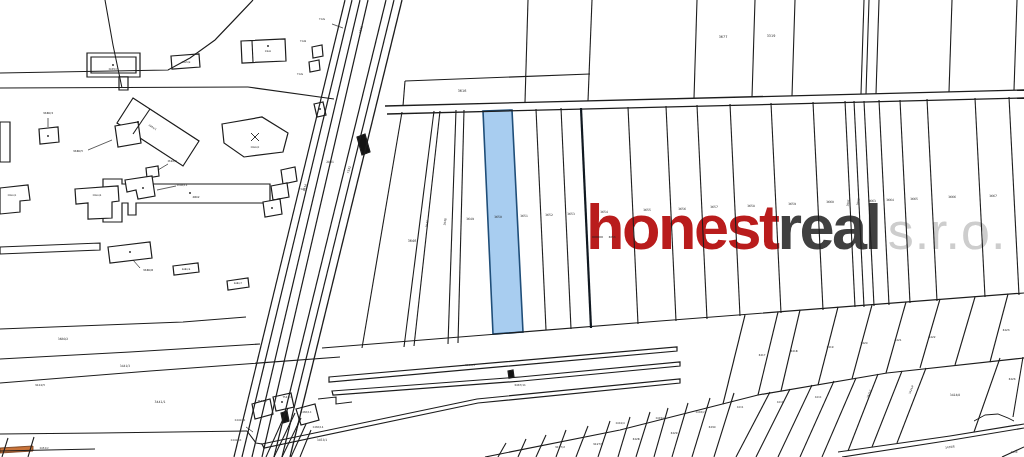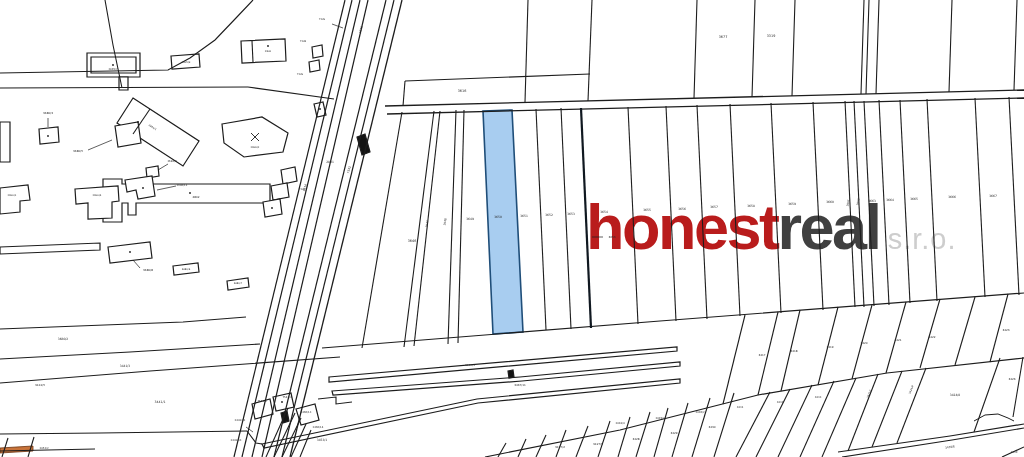--- a/index.html
+++ b/index.html
@@ -1,20 +1,20 @@
 <!DOCTYPE html>
 <html><head>
 <meta charset="utf-8">
 <style>
   html,body{margin:0;padding:0;background:#fff;}
   .stage{position:relative;width:1024px;height:457px;overflow:hidden;background:#fff;}
   .watermark{position:absolute;left:586px;top:196px;z-index:1;white-space:nowrap;
     font-family:"Liberation Sans",sans-serif;font-weight:800;font-size:63px;
     letter-spacing:-2.5px;line-height:1;user-select:none;}
-  .watermark .suffix{font-size:29px;font-weight:400;letter-spacing:1px;margin-left:8px;}
+  .watermark .suffix{font-size:52px;font-weight:400;letter-spacing:1px;margin-left:8px;}
   svg.map{position:absolute;left:0;top:0;width:1024px;height:457px;z-index:2;}
   svg.map text{font-family:"DejaVu Sans",sans-serif;}
 </style>
 </head>
 <body>
 
 <div class="stage">
   <div class="watermark">
     <span style="color: #b91c1c;">honest</span><span style="color: #404040;">real</span><span class="suffix" style="color: rgb(205, 205, 205);">s.r.o.</span>
   </div>

